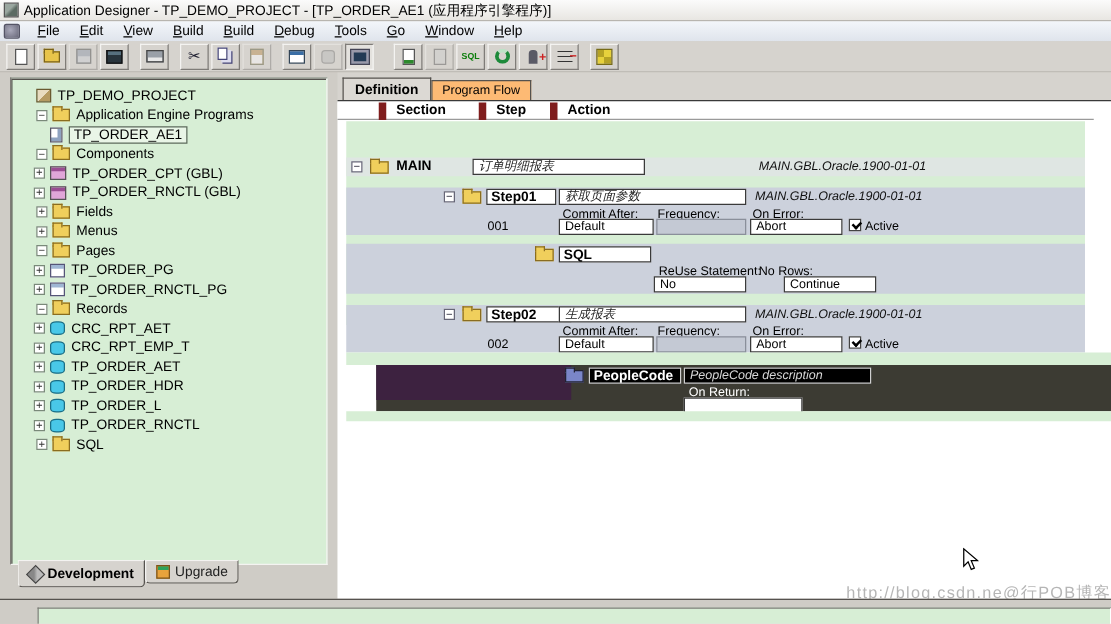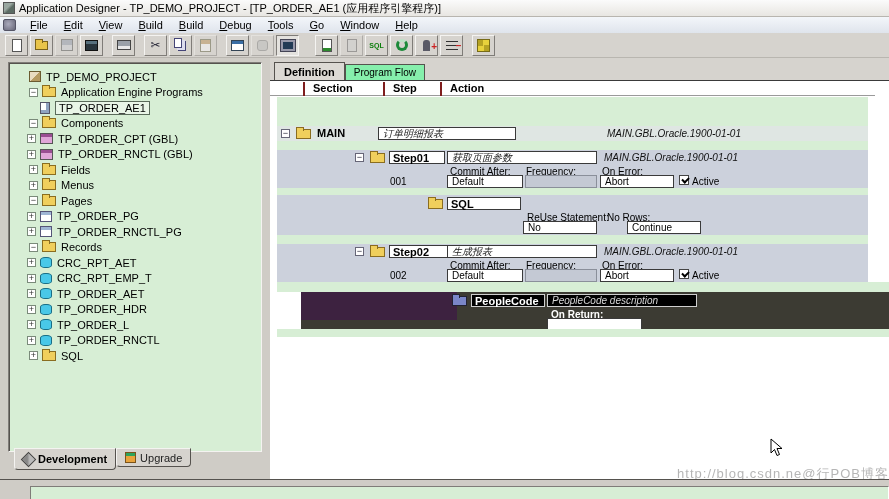--- a/index.html
+++ b/index.html
@@ -97,29 +97,29 @@
     background:#d6d3ce; border:1px solid #55524e; border-top-color:#f4f3f1; border-left-color:#f4f3f1;
     border-radius:0 0 4px 4px; }
   .btab.active { font-weight:bold; height:22px; z-index:2; }
   .btab.inactive { height:19px; margin-top:0; color:#222; }
   .bi-dev { width:11px; height:11px; background:linear-gradient(45deg,#888 40%,#bbb 60%); border:1px solid #444; transform:rotate(45deg); }
   .bi-upg { width:11px; height:11px; background:#e8a33c; border:1px solid #7a531a; box-shadow:inset 0 3px 0 #2da35c; }
 
   
   .editor { position:absolute; left:270px; top:0; width:619px; height:421px; background:#d6d3ce; }
   .etabs { position:absolute; left:4px; top:2px; height:20px; display:flex; align-items:flex-end; }
-  .etab { font-size:10px; padding:2px 8px; background:#86efac;
+  .etab { font-size:10px; padding:2px 8px; background:#fdba74;
     border:1px solid #55524e; border-bottom:none; }
   .etab.active { font-weight:bold; font-size:11px; padding:3px 9px; background:#dcd9d4; position:relative; top:1px; }
   .gridarea { position:absolute; left:0; top:22px; width:619px; height:399px; background:#fff;
     border-top:1px solid #3a3a3a; }
 
   .hdr { position:absolute; left:0; top:1px; width:605px; height:14px; background:#fff;
     border-bottom:1px solid #9a9a9a; font-size:11px; font-weight:bold; }
-  .hcell { position:absolute; top:0; height:14px; border-left:2px solid #7f1d1d; padding:0 0 0 8px; }
+  .hcell { position:absolute; top:0; height:14px; border-left:6px solid #7f1d1d; padding:0 0 0 8px; }
 
   .band { position:absolute; font-size:11px; }
   .bg-green { background:#d7eed5; }
   .bg-main { background:#dfe6e3; }
   .bg-step { background:#ccd1dc; }
   .bg-dark { background:#3c3b33;margin-left:24px; }
   .bg-purple { background:#3d2240; }
 
   .mbox { position:absolute; width:9px; height:9px; border:1px solid #667; background:#fff;
     font-size:9px; line-height:7px; text-align:center; color:#223; }
@@ -130,21 +130,21 @@
   .gfolder.blue::before { background:#7a86c8; border-color:#223; }
 
   .namebox { position:absolute; height:13px; background:#fff; border:1px solid #3a3a3a;
     font-weight:bold; font-size:11px; padding:0 3px; line-height:12px; }
   .descbox { position:absolute; height:13px; background:#fff; border:1px solid #3a3a3a;
     font-style:italic; font-size:10px; padding:0 4px; line-height:12px; color:#222; }
   .blackbox { background:#000; color:#fff; border-color:#cfcfcf; }
   .blackbox.descbox { color:#d8d8d8; }
   .meta { position:absolute; font-style:italic; font-size:10px; color:#111; }
   .slabel { position:absolute; font-size:10px; color:#000; }
-  .slabel.white { color:#fff;font-weight:bold; }
+  .slabel.white { color:#fff; }
   .combo { position:absolute; height:13px; background:#fff; border:1px solid #3a3a3a;
     font-size:10px; padding:0 4px; line-height:12px; }
   .fieldgray { position:absolute; height:13px; background:#c4c9d4; border:1px solid #8a8f9a; }
   .stepnum { position:absolute; font-size:10px; }
   .chk { position:absolute; width:10px; height:10px; background:#fff; border:1px solid #444; }
   .chk::after { content:""; position:absolute; left:2px; top:1px; width:5px; height:3px;
     border-left:2px solid #000; border-bottom:2px solid #000; transform:rotate(-45deg); }
   .chklabel { position:absolute; font-size:10px; }
 
   

